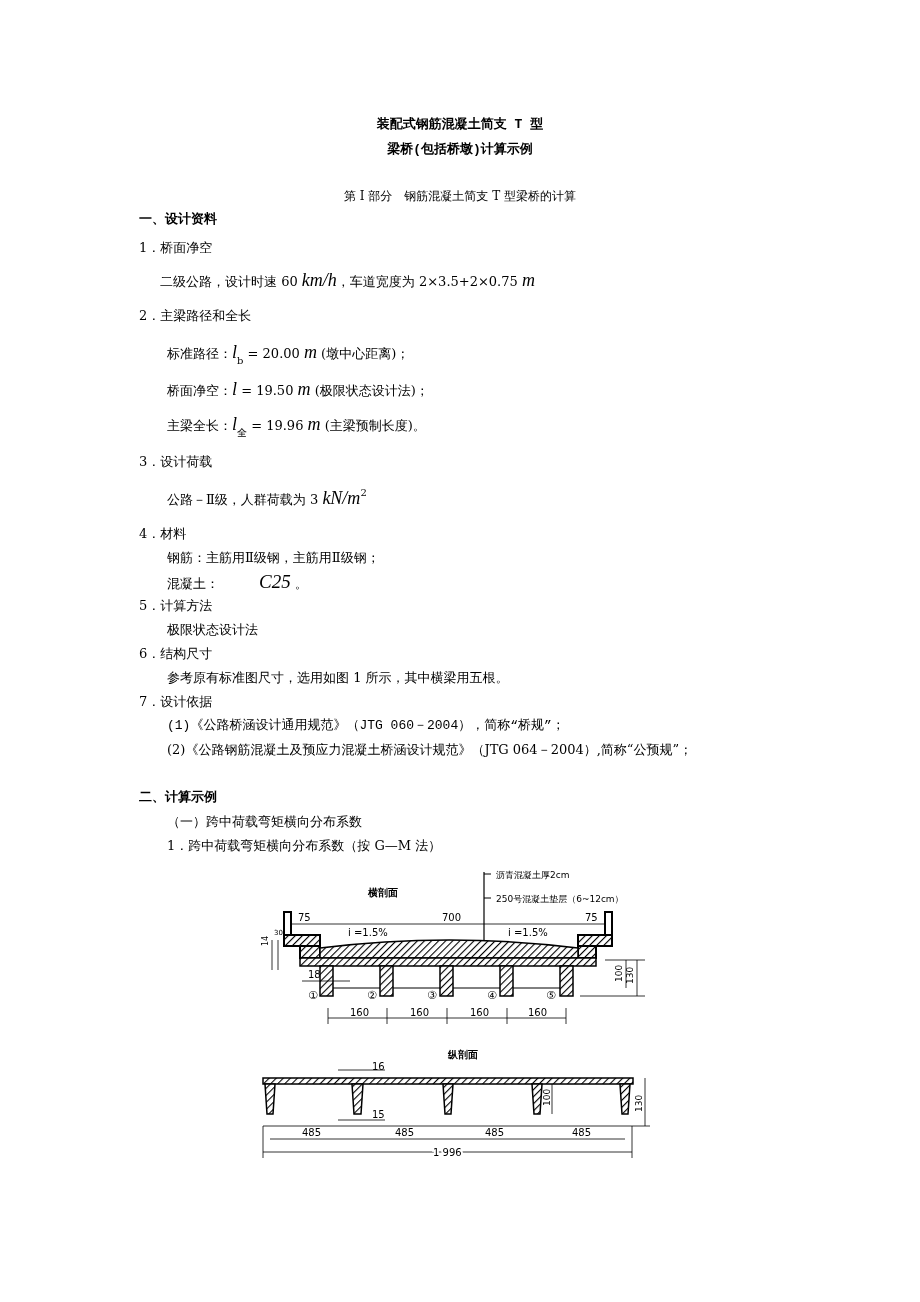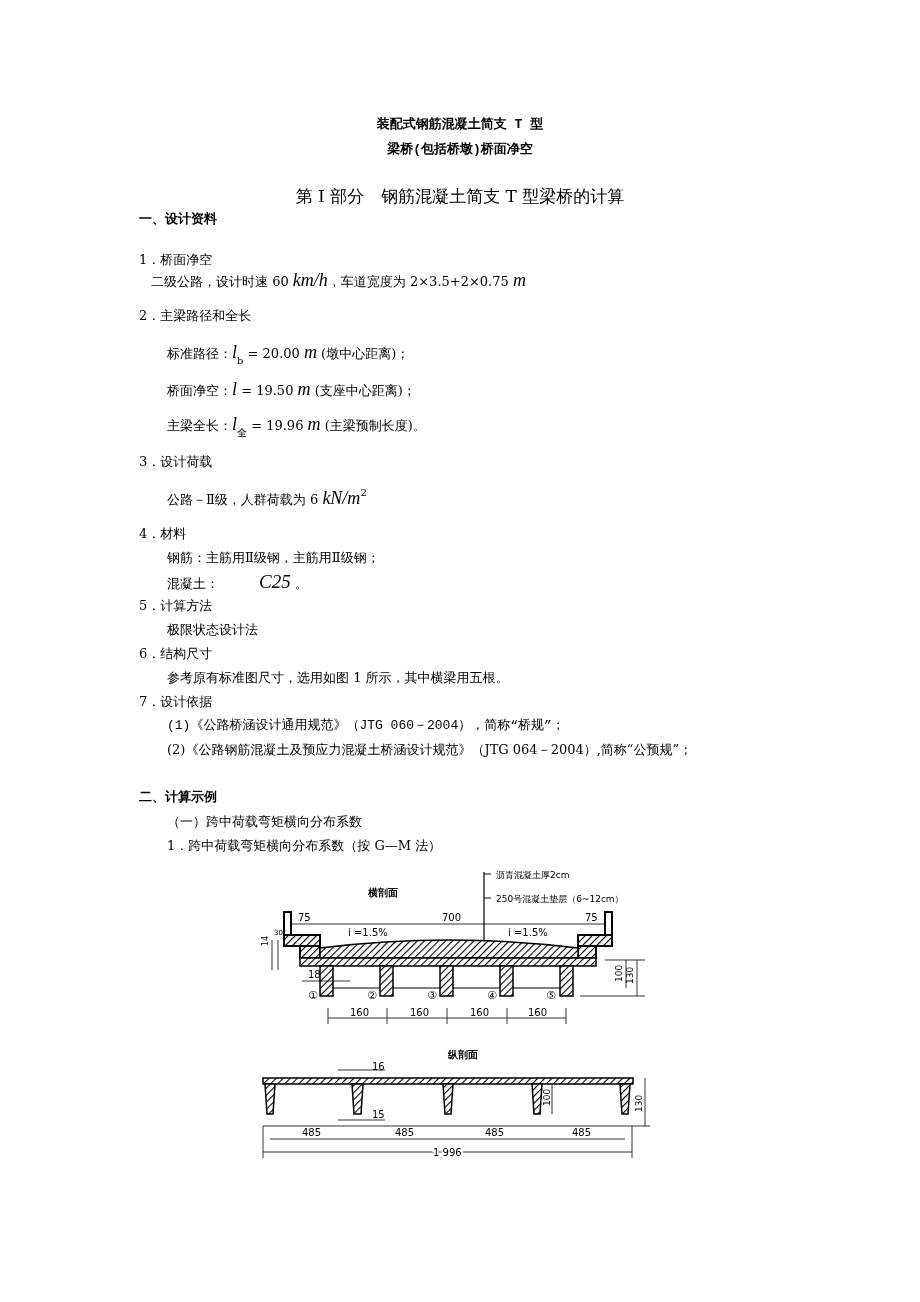--- a/index.html
+++ b/index.html
@@ -10,43 +10,43 @@
   .c { left:0; width:920px; text-align:center; }
   .math { font-family:"Liberation Serif","DejaVu Serif", serif; font-style:italic; font-size:18px; }
   .sub { font-size:10px; position:relative; top:6px; font-style:normal; }
   .sup { font-size:10px; position:relative; top:-8px; font-style:normal; }
   svg text { font-family:"DejaVu Sans","Liberation Sans", sans-serif; }
 </style>
 </head>
 <body>
 
 <div class="ln b c" style="top:117px;font-size:13px;">装配式钢筋混凝土简支 T 型</div>
-<div class="ln b c" style="top:142px;font-size:13px;">梁桥(包括桥墩)桥面净空</div>
-<div class="ln c" style="top:188px;font-size:17px;">第 I 部分　钢筋混凝土简支 T 型梁桥的计算</div>
+<div class="ln b c" style="top:142px;font-size:13px;">梁桥(包括桥墩)计算示例</div>
+<div class="ln c" style="top:188px;font-size:12px;">第 I 部分　钢筋混凝土简支 T 型梁桥的计算</div>
 
 <div class="ln b" style="left:139px;top:212px;">一、设计资料</div>
-<div class="ln" style="left:139px;top:252px;text-align:center;">1．桥面净空</div>
-<div class="ln" style="left:151px;top:272px;text-align:right;">
+<div class="ln" style="left:139px;top:240px;text-align:center;">1．桥面净空</div>
+<div class="ln" style="left:160px;top:272px;text-align:right;">
   <span>二级公路，设计时速 60 </span><span class="math">km/h</span><span>，车道宽度为 2×3.5+2×0.75 </span><span class="math">m</span>
 </div>
 
 <div class="ln" style="left:139px;top:308px;">2．主梁路径和全长</div>
 <div class="ln" style="left:167px;top:344px;">
   <span>标准路径：</span><span class="math">l</span><span class="sub">b</span> <span>= 20.00 </span><span class="math">m</span><span>  (墩中心距离)；</span>
 </div>
 <div class="ln" style="left:167px;top:381px;">
-  <span>桥面净空：</span><span class="math">l</span> <span>= 19.50  </span><span class="math">m</span><span>  (支座中心距离)；</span>
+  <span>桥面净空：</span><span class="math">l</span> <span>= 19.50  </span><span class="math">m</span><span>  (极限状态设计法)；</span>
 </div>
 <div class="ln" style="left:167px;top:416px;">
   <span>主梁全长：</span><span class="math">l</span><span class="sub">全</span> <span>= 19.96  </span><span class="math">m</span><span>  (主梁预制长度)。</span>
 </div>
 
 <div class="ln" style="left:139px;top:454px;">3．设计荷载</div>
 <div class="ln" style="left:167px;top:490px;">
-  <span>公路－Ⅱ级，人群荷载为 6 </span><span class="math">kN/m</span><span class="sup">2</span>
+  <span>公路－Ⅱ级，人群荷载为 3 </span><span class="math">kN/m</span><span class="sup">2</span>
 </div>
 
 <div class="ln" style="left:139px;top:526px;">4．材料</div>
 <div class="ln" style="left:167px;top:550px;">钢筋：主筋用Ⅱ级钢，主筋用Ⅱ级钢；</div>
 <div class="ln" style="left:167px;top:574px;">
   <span>混凝土：</span><span class="math" style="font-size:19px;margin-left:40px;">C25</span><span> 。</span>
 </div>
 
 <div class="ln" style="left:139px;top:598px;">5．计算方法</div>
 <div class="ln" style="left:167px;top:622px;">极限状态设计法</div>

